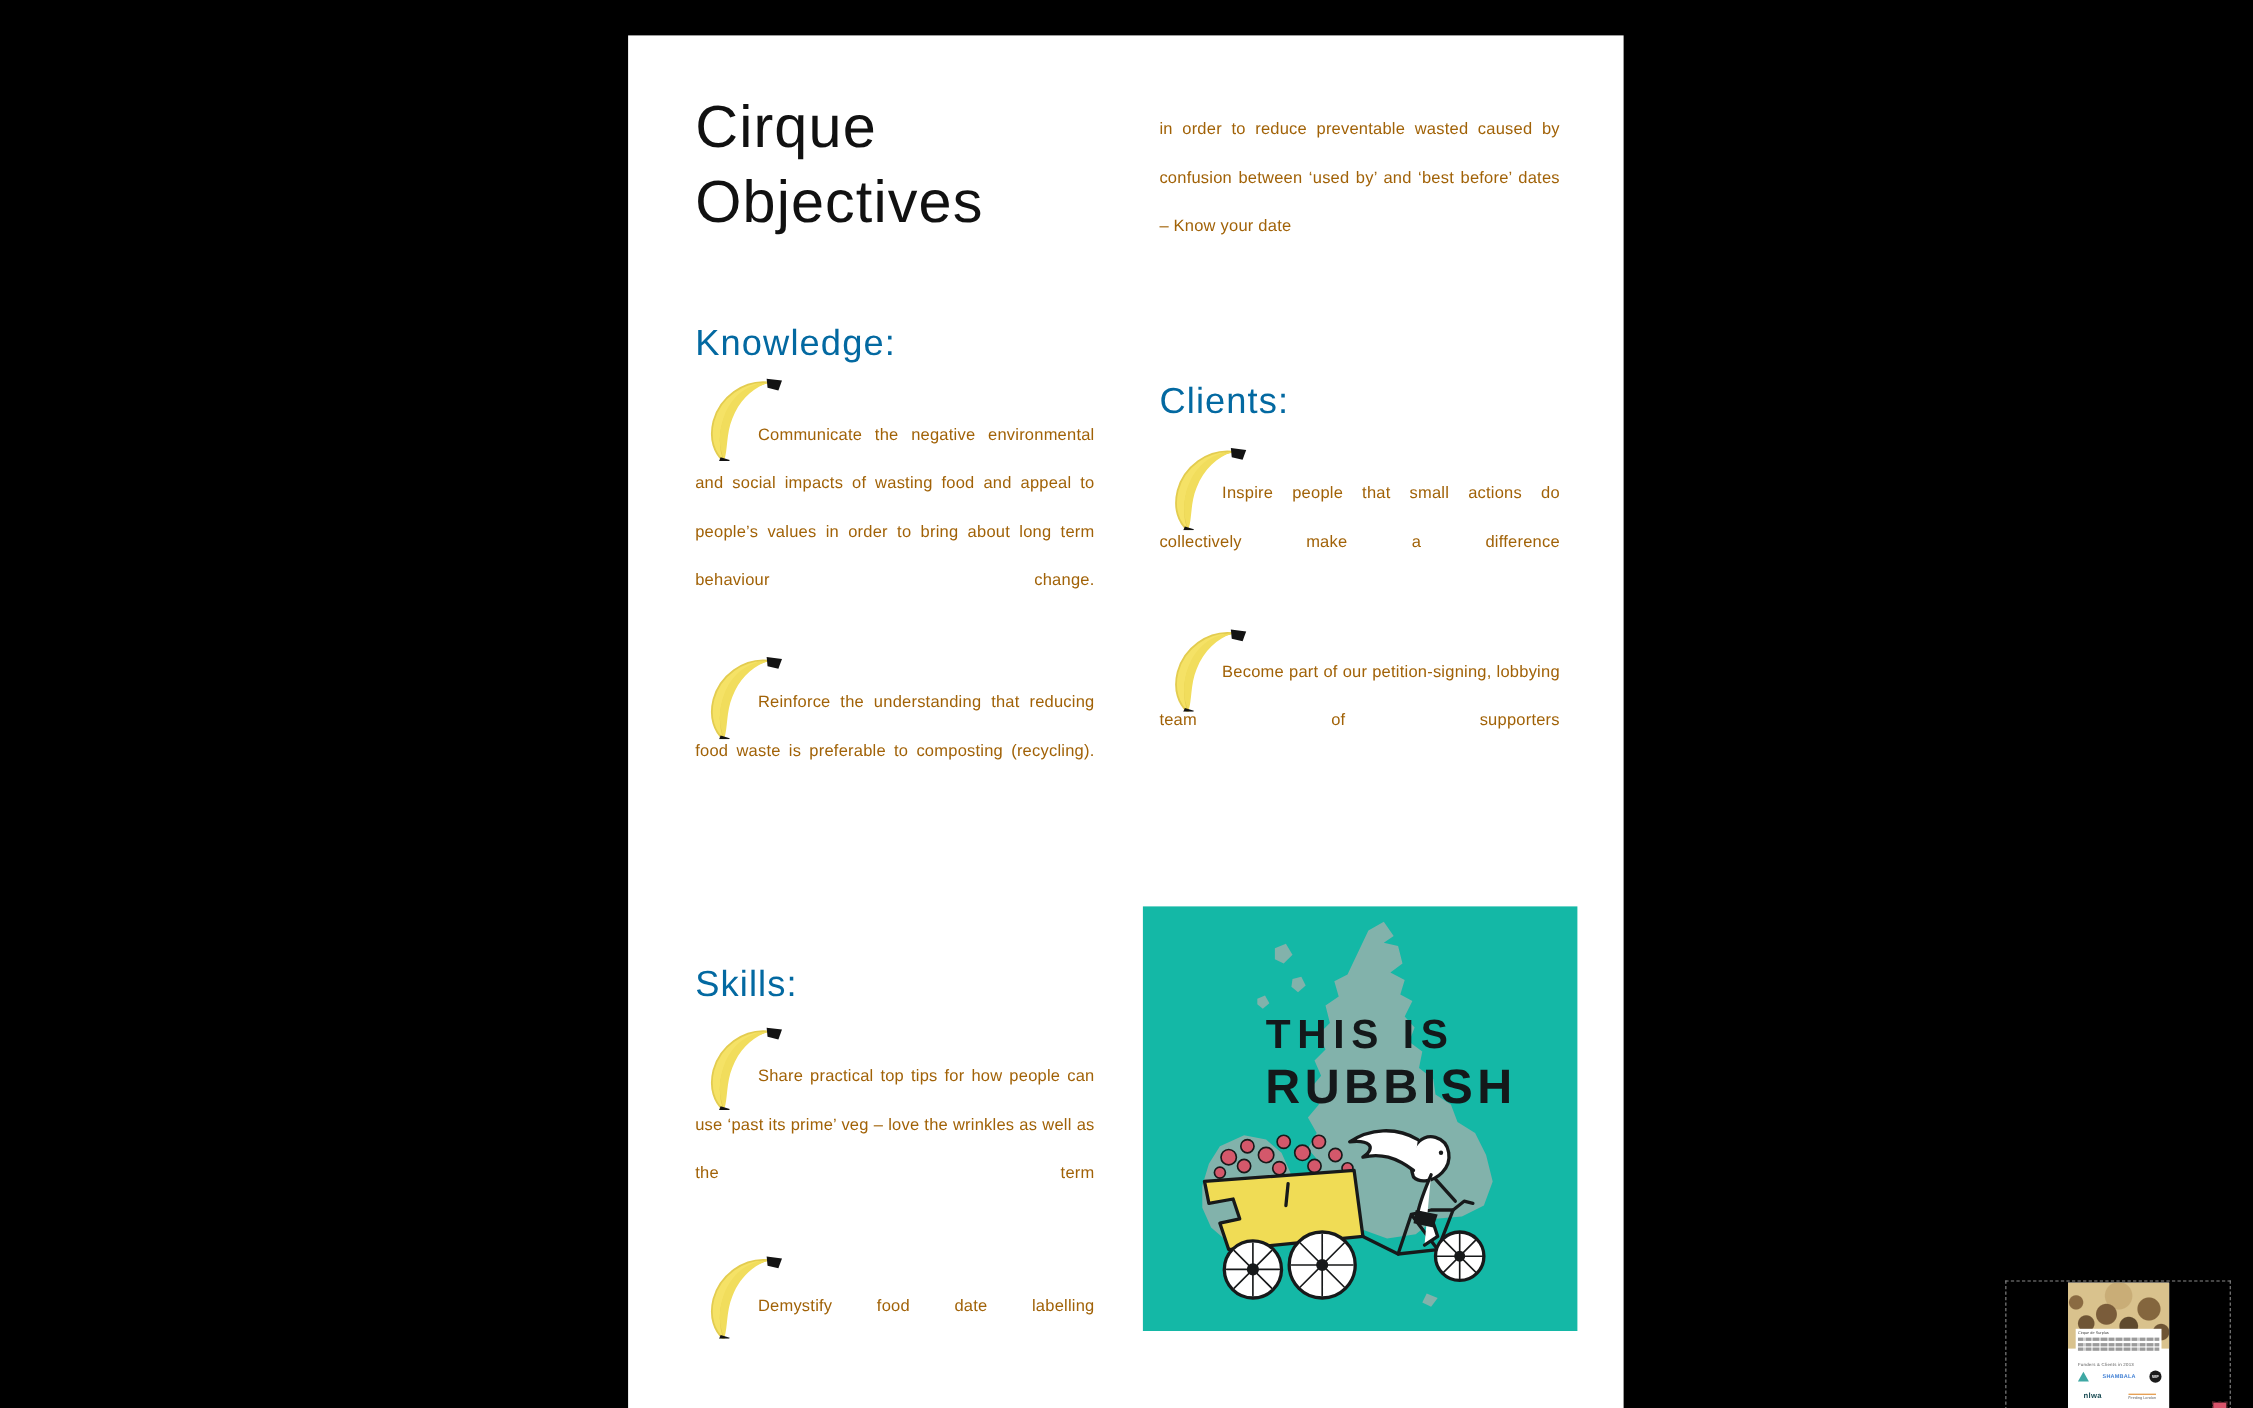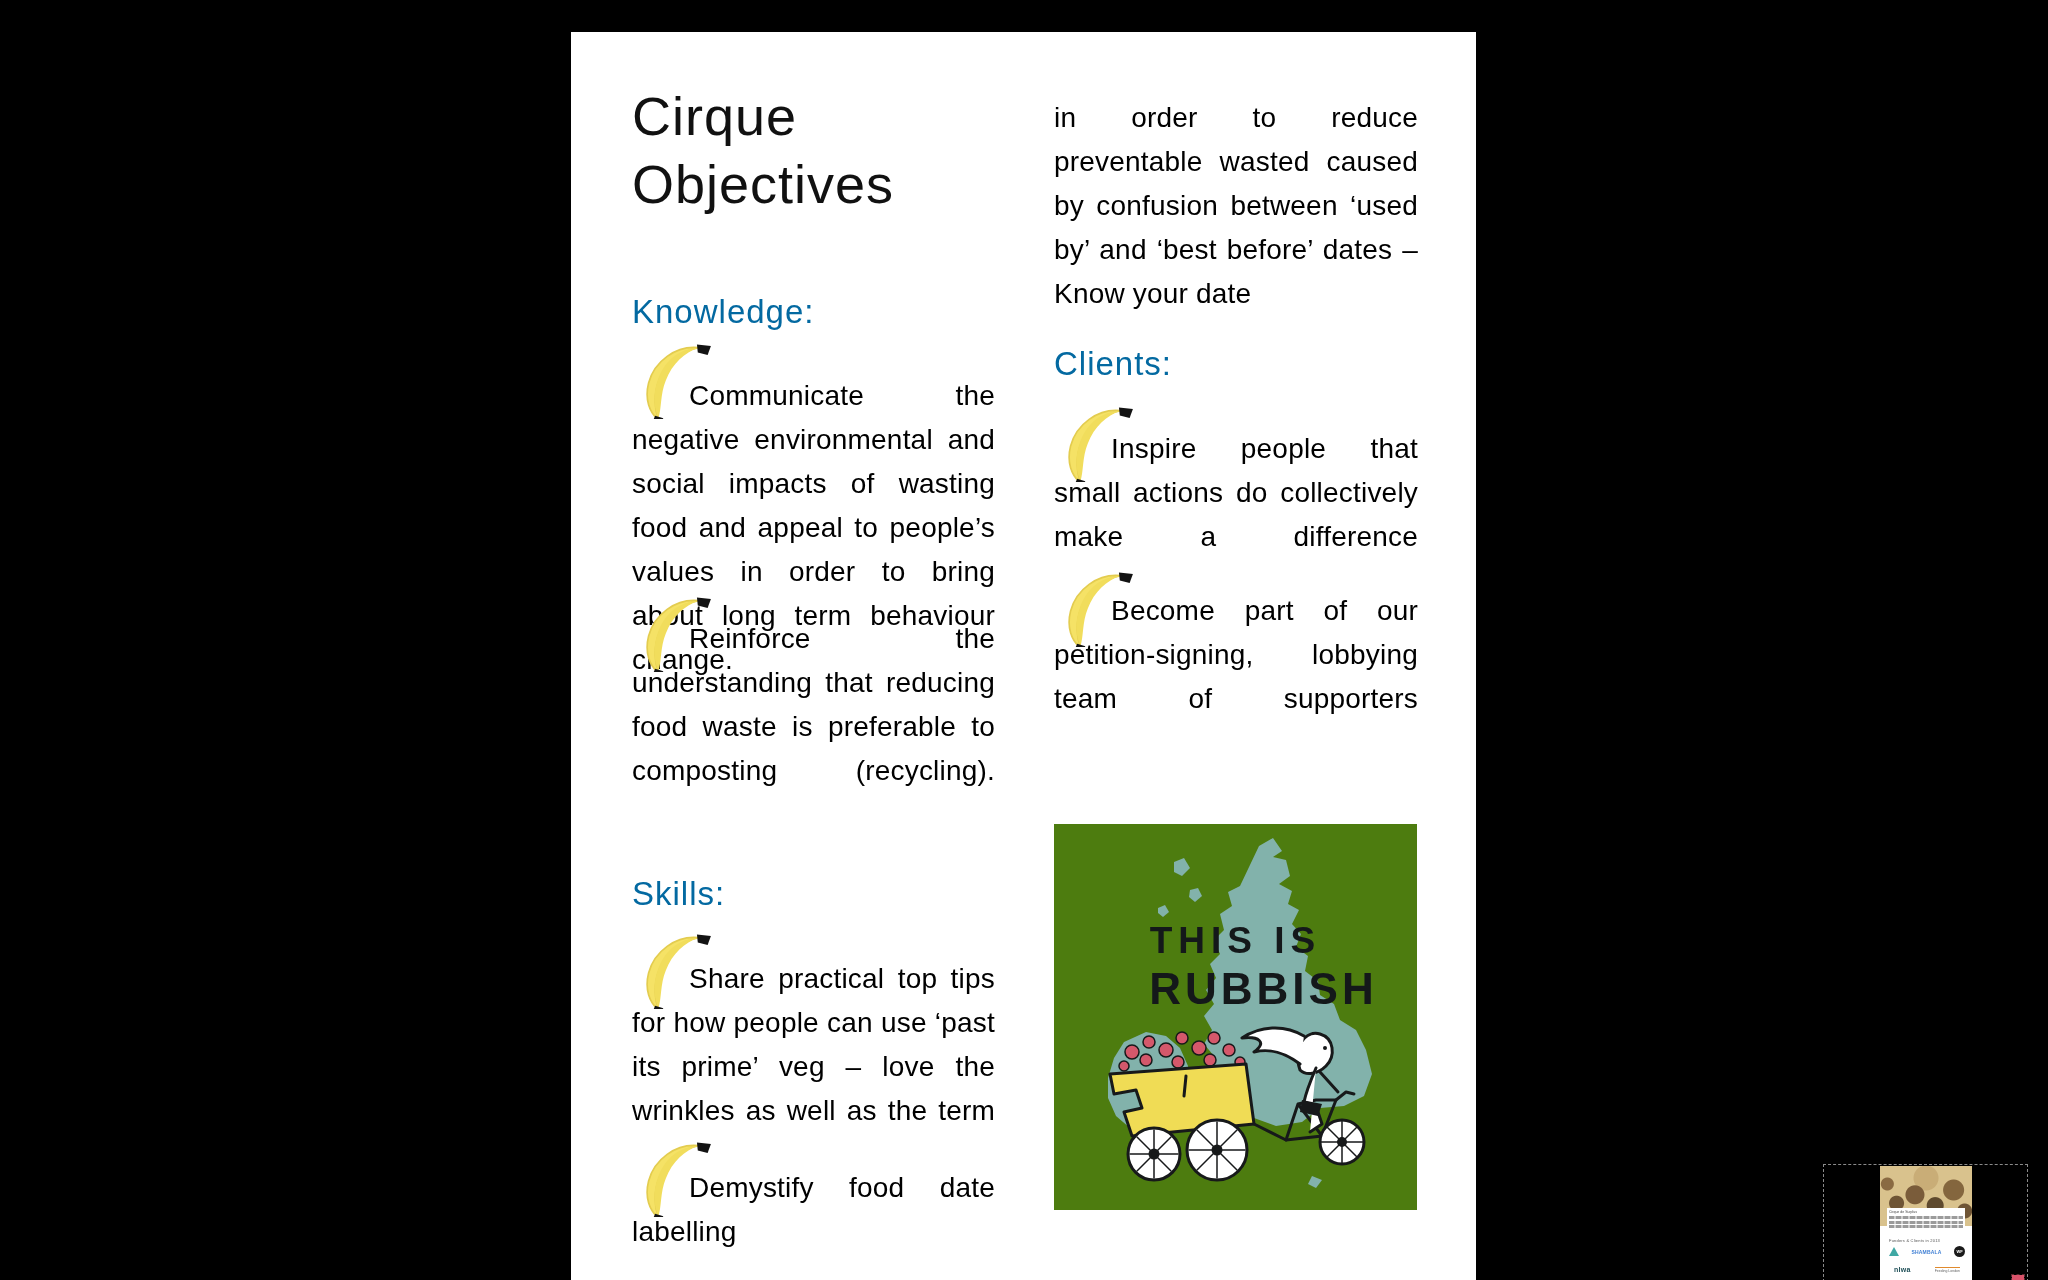--- a/index.html
+++ b/index.html
@@ -6,28 +6,28 @@
   .stage{position:relative;width:2048px;height:1280px;background:#000;overflow:hidden;
          font-family:"Liberation Sans",sans-serif;color:#1e1e1e;margin-top:32px;}
   .page{position:absolute;left:571px;top:0;width:905px;height:1262px;background:#ffffff;}
   .col{position:absolute;top:0;height:100%;}
   .col-left{left:61px;width:363px;}
   .col-right{left:483px;width:364px;}
   .doc-title{position:absolute;top:50px;left:0;font-size:54px;line-height:68px;
              font-weight:400;letter-spacing:1px;color:#111;}
   .sec-head{position:absolute;left:0;font-size:33px;line-height:44px;color:#0369a1;letter-spacing:1px;}
   .bullet{position:absolute;left:0;width:100%;}
-  .bullet p, .flowp{margin:0;font-size:28px;line-height:44px;text-align:justify;
-             letter-spacing:.2px;color:#000000;}
+  .bullet p, .flowp{margin:0;font-size:15px;line-height:44px;text-align:justify;
+             letter-spacing:.2px;color:#a16207;}
   .bullet p{text-indent:57px;}
   .bullet p:after{content:"";display:inline-block;width:100%;}
   .flowp{position:absolute;left:0;width:100%;}
   .banana{position:absolute;left:-2px;width:88px;height:82px;}
   
-  .poster{position:absolute;left:483px;top:792px;width:363px;height:386px;background:#4d7c0f;overflow:hidden;}
+  .poster{position:absolute;left:468px;top:792px;width:395px;height:386px;background:#14b8a6;overflow:hidden;}
   .poster svg{position:absolute;left:0;top:0;}
   .poster-line1{position:absolute;top:96px;left:0;width:100%;text-align:center;
       font-size:37px;font-weight:800;letter-spacing:6px;color:#14181a;}
   .poster-line2{position:absolute;top:140px;left:0;width:100%;text-align:center;
       font-size:44px;font-weight:800;letter-spacing:4px;color:#14181a;padding-left:28px;}
   
   .thumb{position:absolute;left:1823px;top:1132px;width:205px;height:128px;background:#000;
          border:1px dashed #8a8a8a;box-sizing:border-box;}
   .thumb-strip{position:absolute;left:1823px;top:1262px;width:205px;height:18px;background:#242424;}
   .minipage{position:absolute;left:56px;top:1px;width:92px;height:125px;background:#fff;overflow:hidden;}

